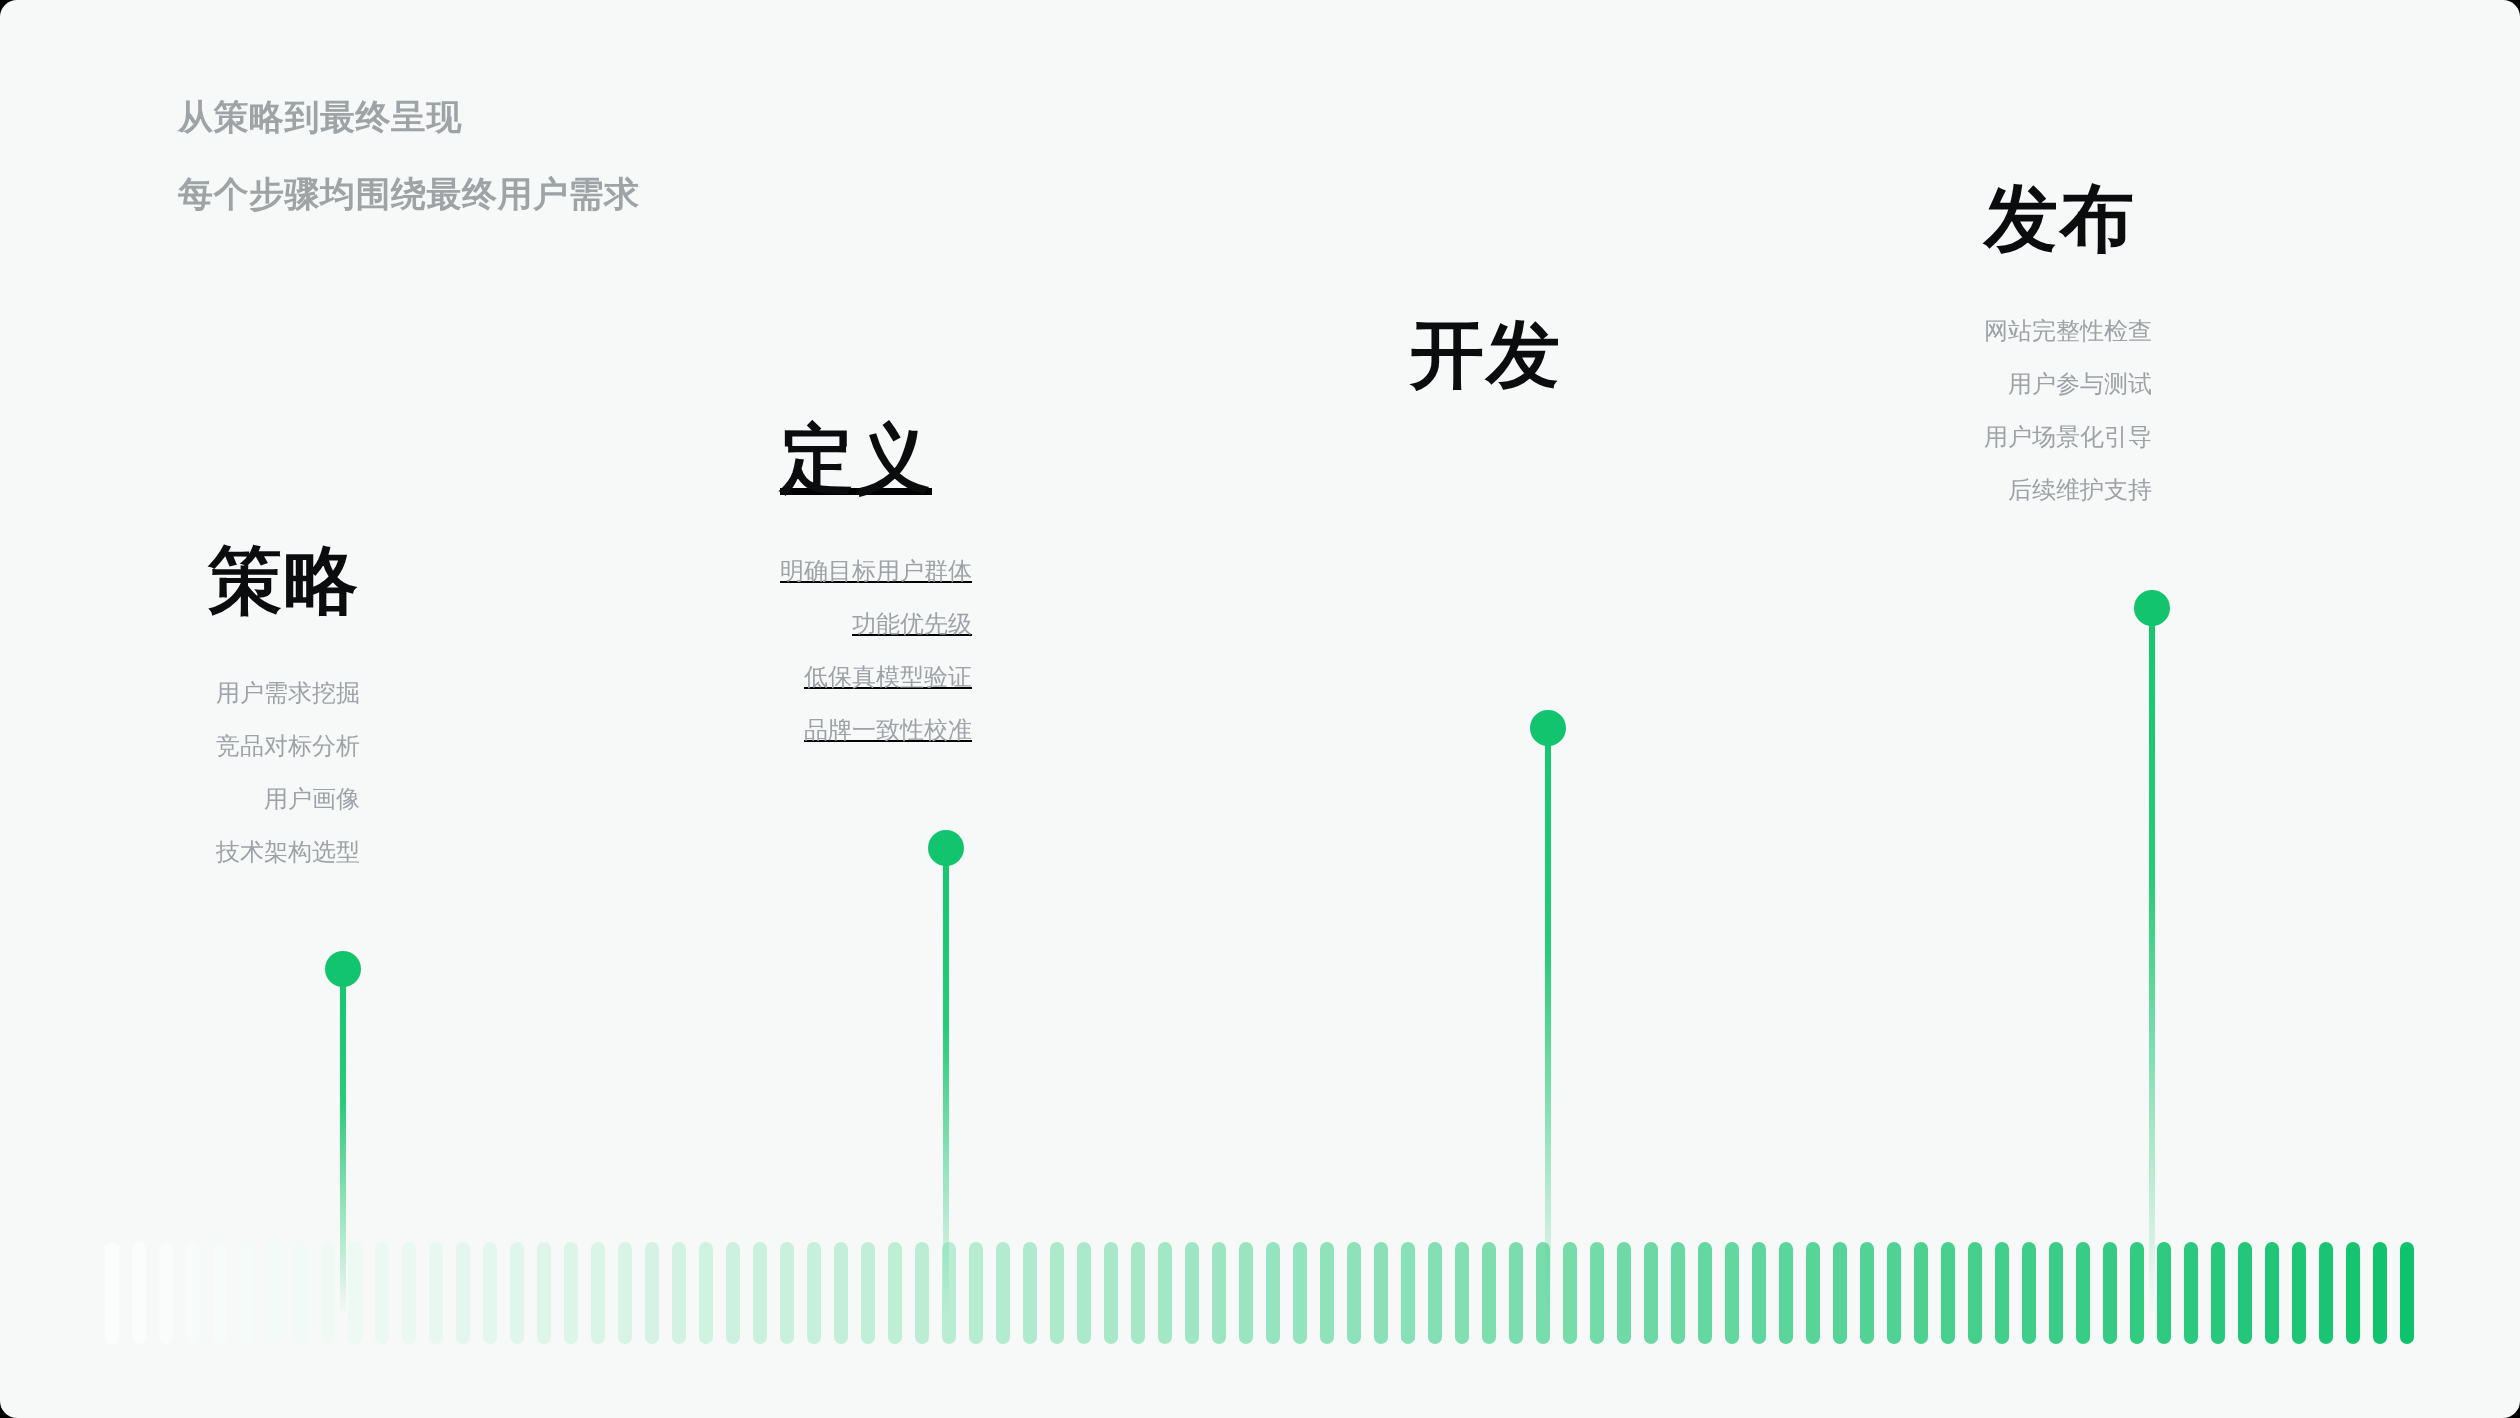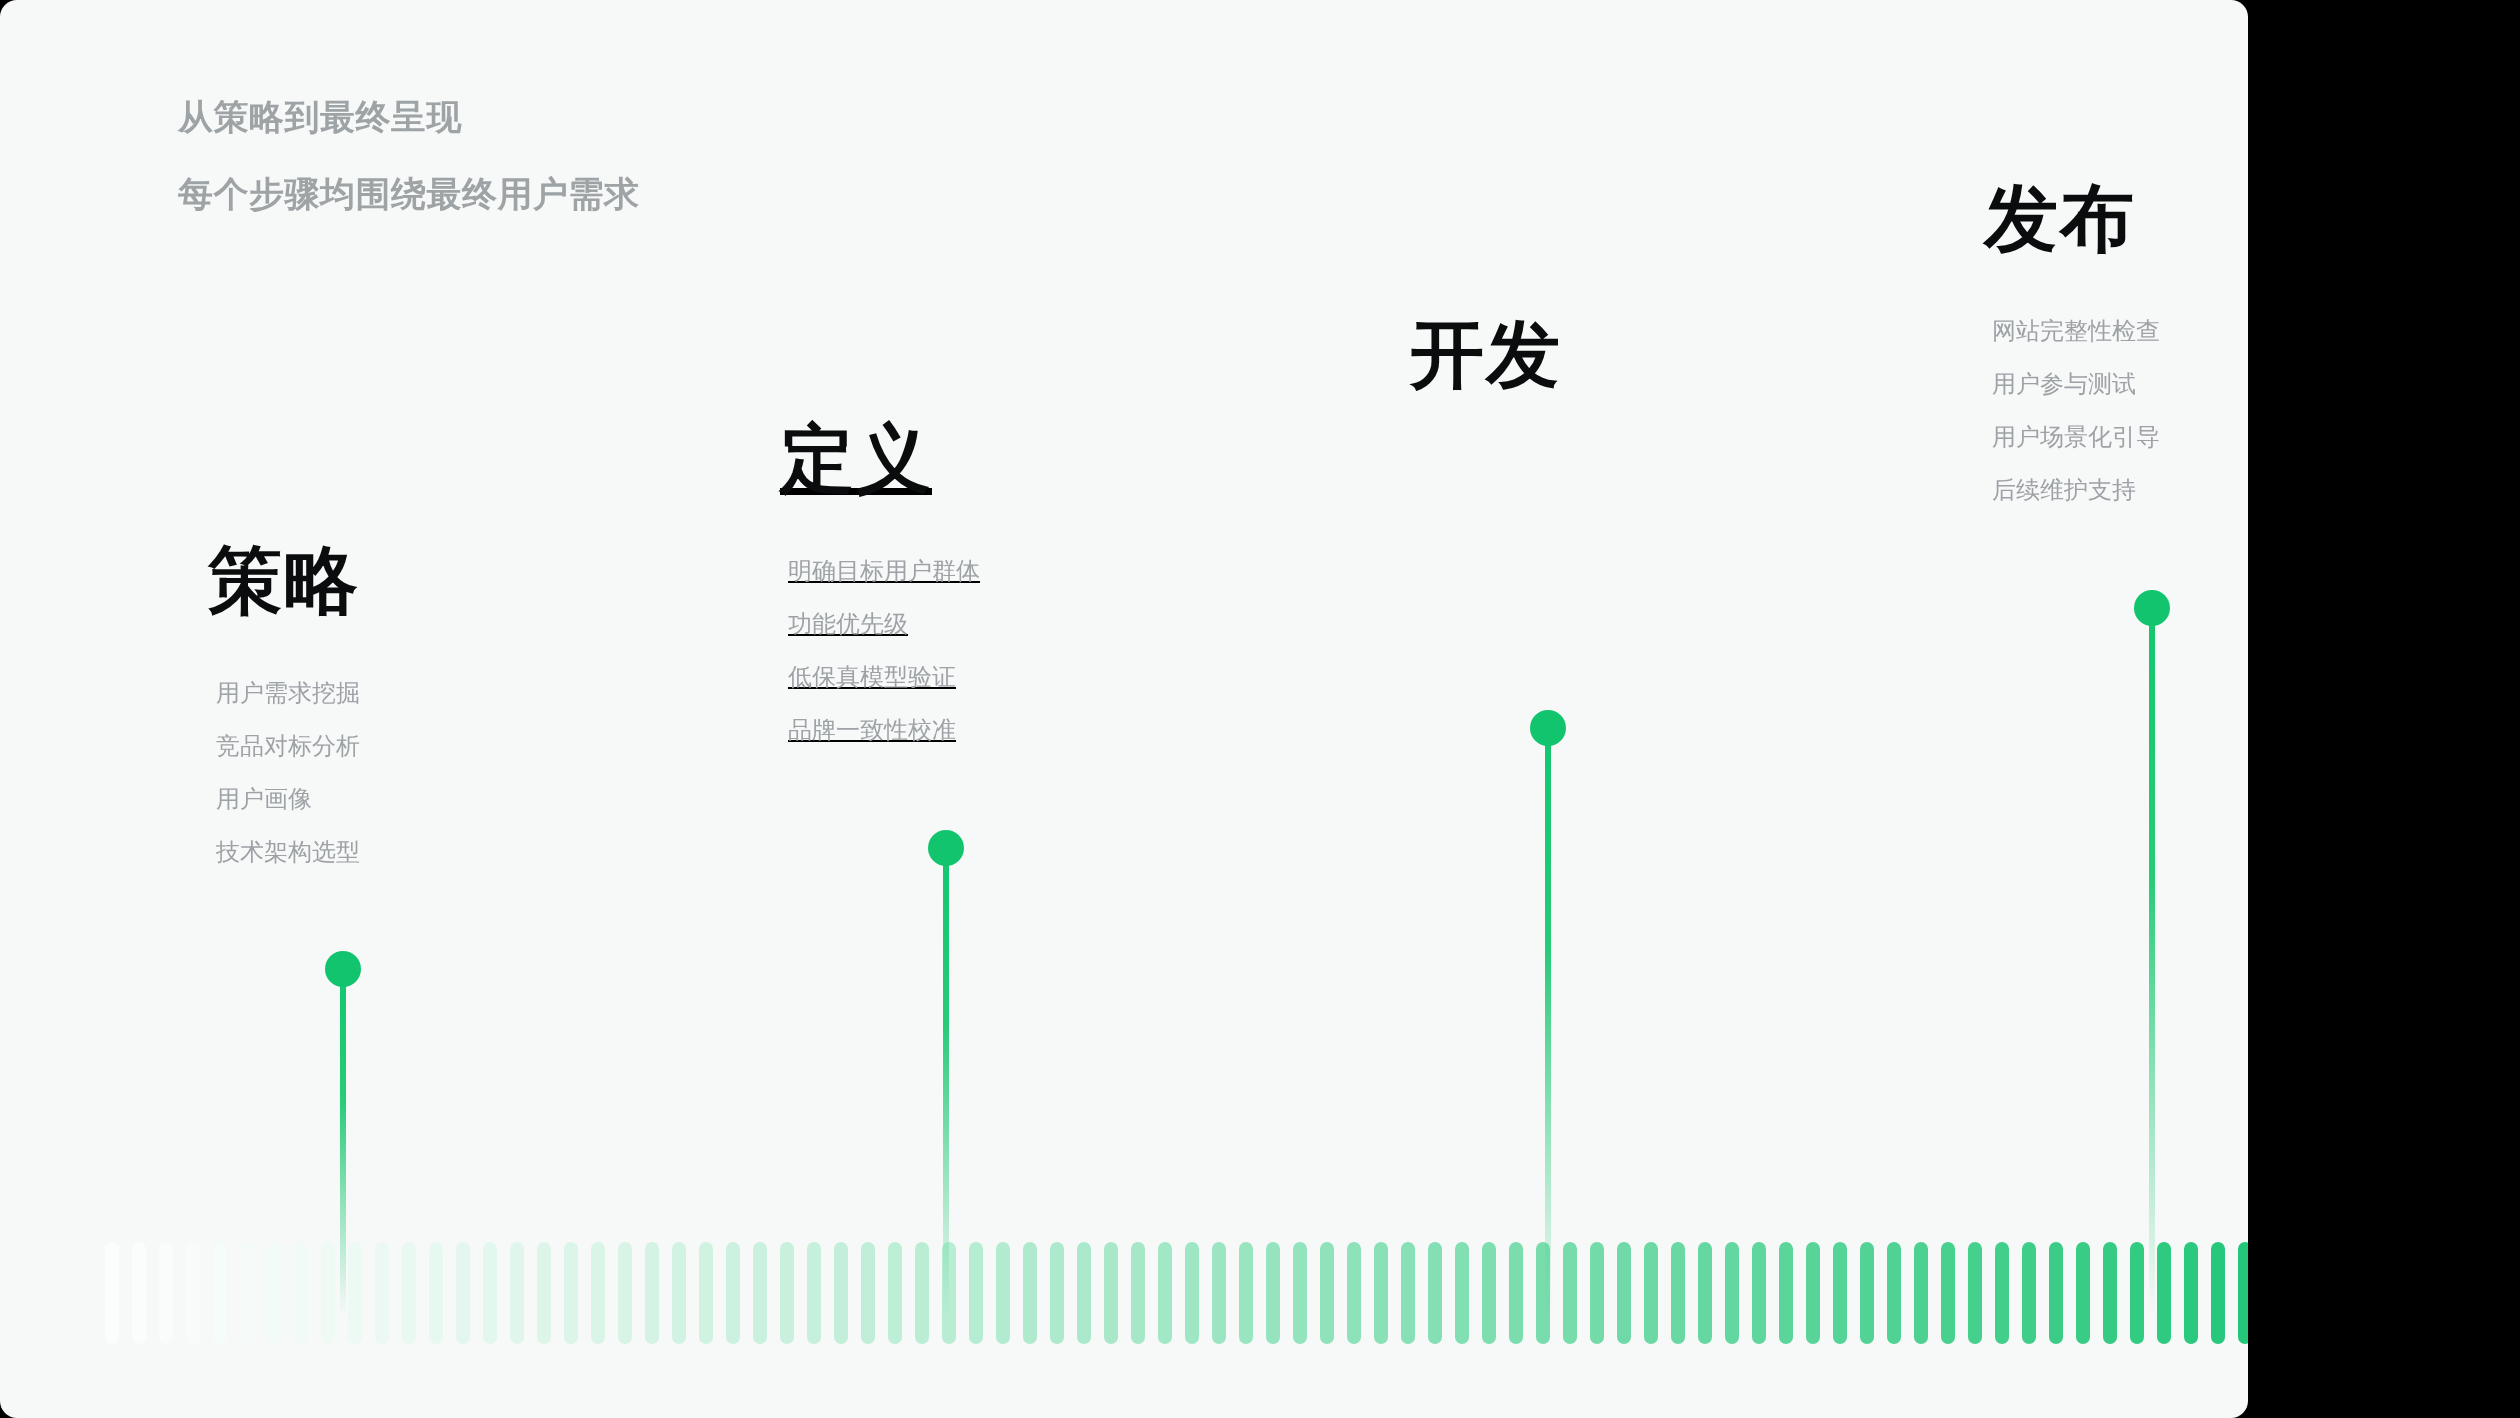--- a/index.html
+++ b/index.html
@@ -1,21 +1,21 @@
 <!DOCTYPE html>
 <html><head>
 <meta charset="utf-8">
 <style>
   html,body{margin:0;padding:0;background:#000;}
   body{width:2520px;height:1418px;overflow:hidden;
        font-family:"Liberation Sans","DejaVu Sans",sans-serif;}
 
   .card{
     position:relative;
-    width:2248px;height:1418px;
+    width:2520px;height:1418px;
     background:#F7F8F8;
     border-radius:17px;
     overflow:hidden;
   }
 
   
   .header{
     position:absolute; left:178px; top:78px;
     color:#9EA3A6;
     font-size:35px;
@@ -30,21 +30,21 @@
   .stage{position:absolute;}
   .stage-title{
     color:#0B0C0D;
     font-size:74px;
     font-weight:700;
     line-height:1.05;
     letter-spacing:2px;
     margin:0 0 46px 0;
     white-space:nowrap;
   }
-  .stage-list{list-style:none;margin:8px;padding:0;}
+  .stage-list{list-style:none;margin:0;padding:0;text-align:right;}
   .stage-item{
     color:#9DA2A6;
     font-size:24px;
     line-height:53px;
     white-space:nowrap;
   }
 
   
   .stem{
     position:absolute;

